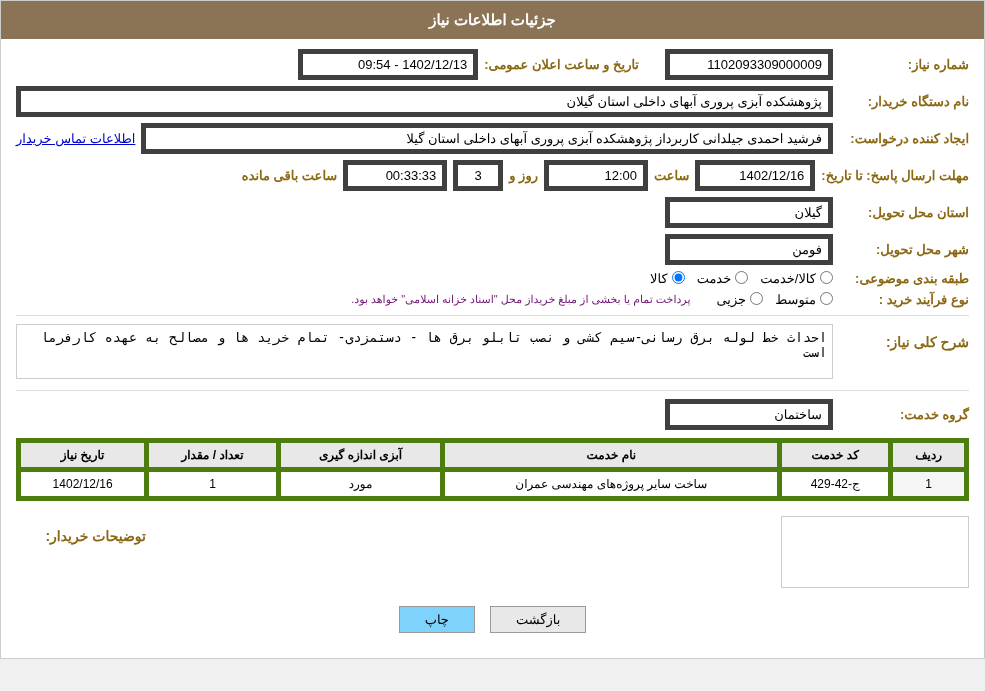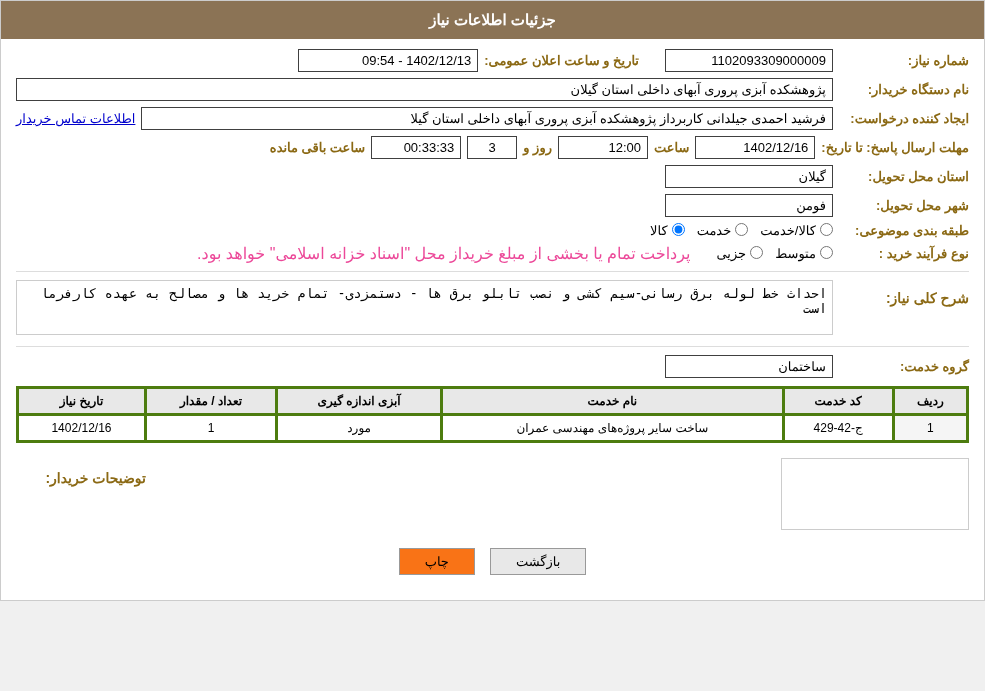--- a/index.html
+++ b/index.html
@@ -33,68 +33,68 @@
       gap: 6px;
     }
     .label {
       color: #8B6914;
       font-weight: bold;
       white-space: nowrap;
       min-width: 130px;
       text-align: right;
     }
     .input-box {
-      border: 1px solid #404040;
+      border: 5px solid #404040;
       background: #fff;
       padding: 3px 6px;
       min-height: 22px;
       direction: rtl;
     }
     .input-box.wide { flex: 1; }
     .input-box.medium { width: 168px; }
     .input-box.small { width: 120px; }
-    .input-box.xsmall { width: 90px; }
+    .input-box.xsmall { width: 104px; }
     .blue-link { color: #0000cc; text-decoration: underline; cursor: pointer; }
     .section-title {
       color: #8B6914;
       font-weight: bold;
       font-size: 14px;
       margin: 10px 0 5px 0;
     }
     .radio-group {
       display: flex;
       gap: 12px;
       align-items: center;
     }
     .radio-item {
       display: flex;
       align-items: flex-start;
       gap: 4px;
     }
     .note-text {
-      font-size: 16px;
-      color: #ec4899;
+      font-size: 11px;
+      color: #701a75;
     }
     .description-box {
       border: 1px solid #ccc;
       width: 100%;
       min-height: 55px;
       padding: 5px;
       direction: rtl;
       background: #fff;
       resize: none;
     }
     .service-table {
       width: 100%;
       border-collapse: collapse;
       margin-top: 8px;
       font-size: 12px;
     }
     .service-table th, .service-table td {
-      border: 3px solid #4d7c0f;
+      border: 5px solid #4d7c0f;
       padding: 5px 8px;
       text-align: center;
     }
     .service-table th {
       background: #e8e8e8;
       font-weight: bold;
     }
     .service-table td:first-child {
       background: #f5f5f5;
     }
@@ -113,21 +113,21 @@
       gap: 15px;
       margin: 15px 0;
     }
     .btn {
       padding: 5px 25px;
       border: 1px solid #999;
       cursor: pointer;
       font-size: 13px;
       font-family: Tahoma, Arial, sans-serif;
     }
-    .btn-print { background: #f97316; }
+    .btn-print { background: #7dd3fc; }
     .btn-back { background: #e8e8e8; }
     .watermark-area {
       position: relative;
     }
     .divider {
       border: none;
       border-top: 1px solid #ddd;
       margin: 8px 0;
     }
     .inline-label {

